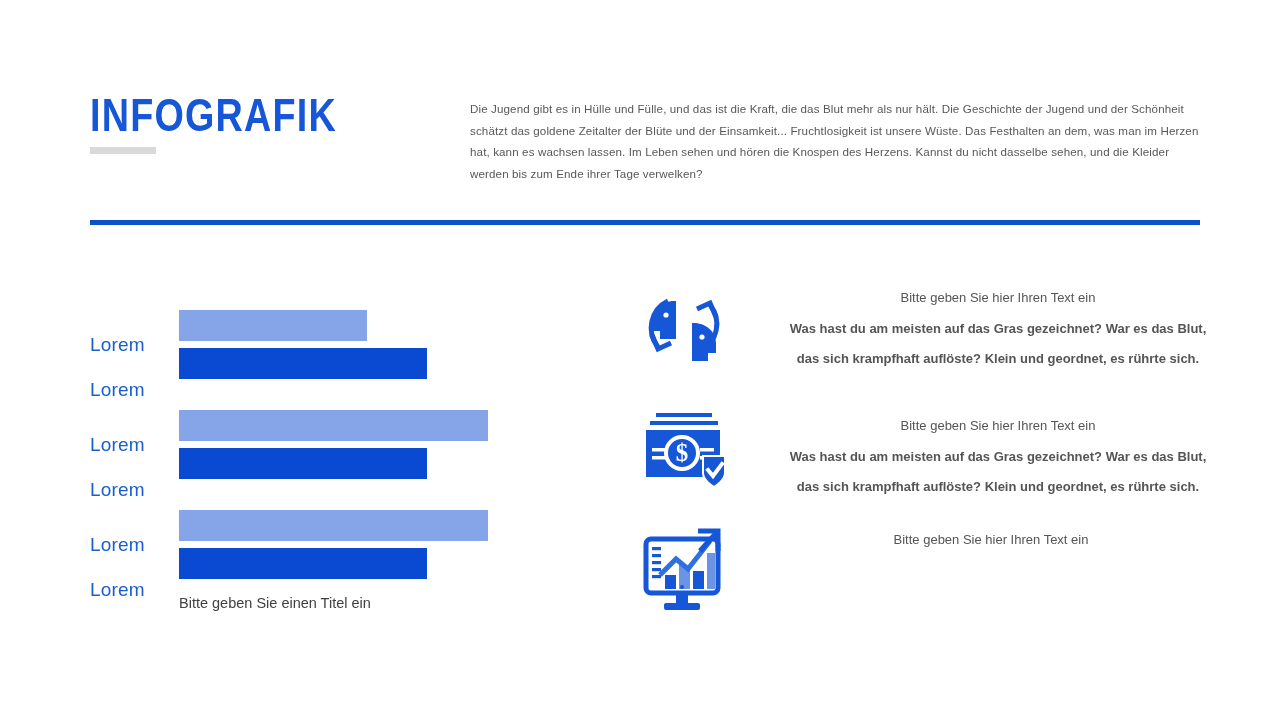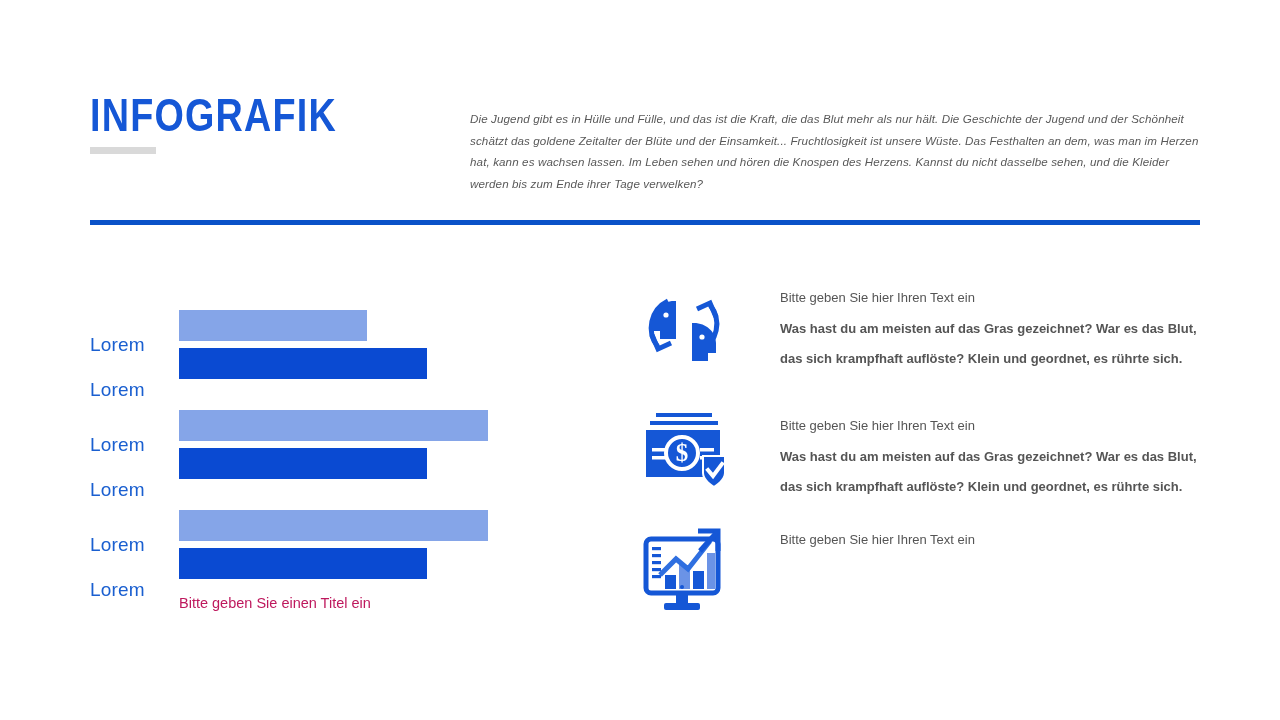--- a/index.html
+++ b/index.html
@@ -34,27 +34,26 @@
     position: absolute;
     left: 90px;
     top: 147px;
     width: 66px;
     height: 7px;
     background: #d9d9d9;
   }
   #header-paragraph {
     position: absolute;
     left: 470px;
-    top: 108px;
+    top: 98px;
     width: 732px;
     font-size: 11.6px;
     line-height: 21.5px;
     color: #585858;
     letter-spacing: 0.01em;
-    font-style: italic;
   }
   #section-divider {
     position: absolute;
     left: 90px;
     top: 220px;
     width: 1110px;
     height: 5px;
     background: #0a52c8;
   }
 
@@ -94,29 +93,30 @@
   .bar.light { background: #85a5e8; }
   .bar.dark  { background: #0a4ad2; margin-top: 7px; }
 
   #chart-caption {
     position: absolute;
     left: 179px;
     top: 590px;
     width: 300px;
     font-size: 14.5px;
     line-height: 26px;
-    color: #be185d;
+    color: #404040;
   }
 
   
   #features {
     position: absolute;
     left: 636px;
     top: 283px;
     width: 580px;
+    text-align: center;
   }
   .feature-row {
     position: relative;
     display: flex;
     align-items: flex-start;
   }
   .feature-icon {
     width: 96px;
     flex: 0 0 96px;
     display: flex;

